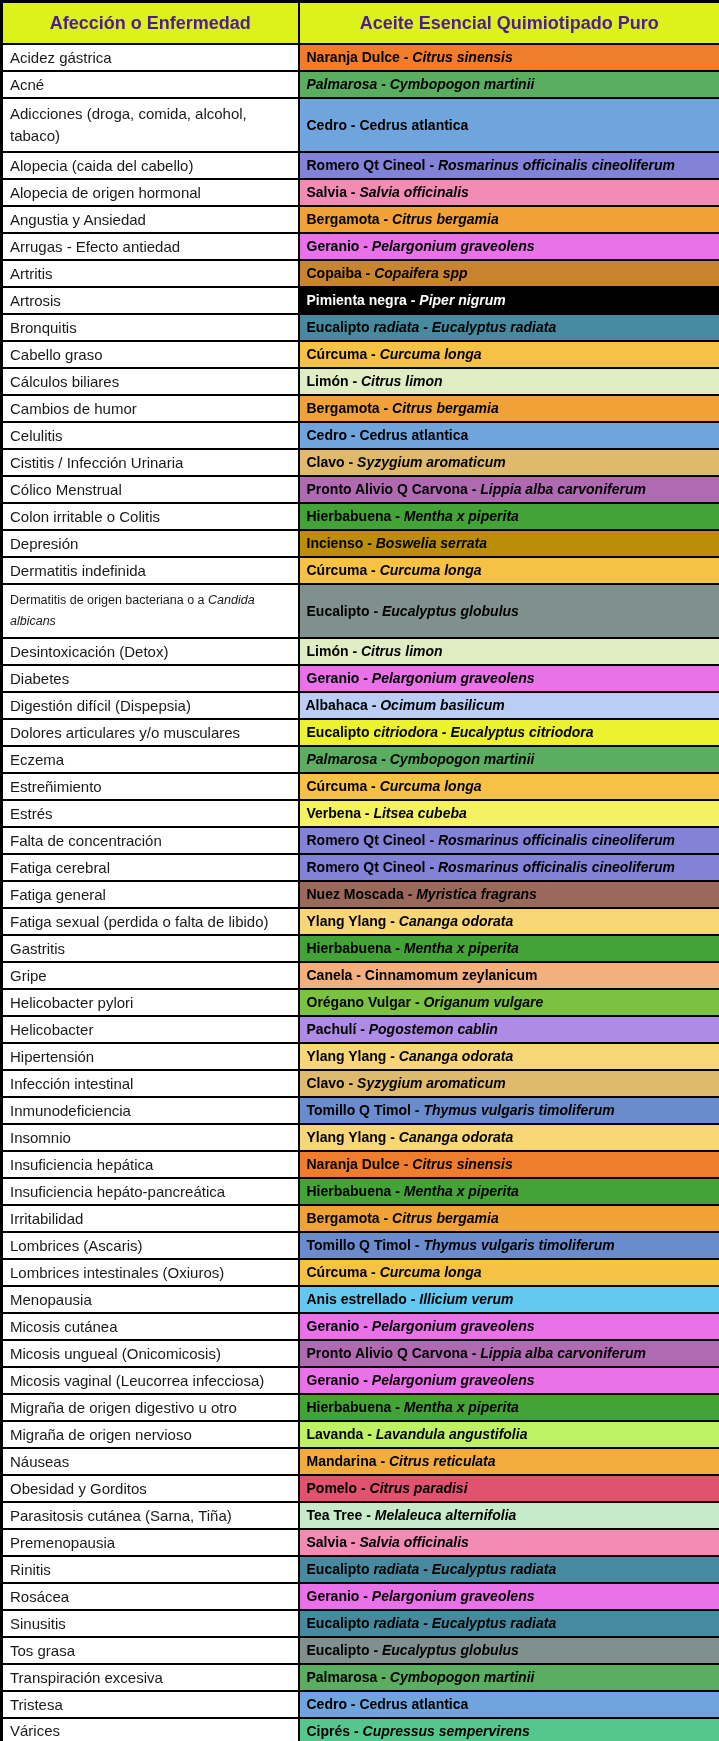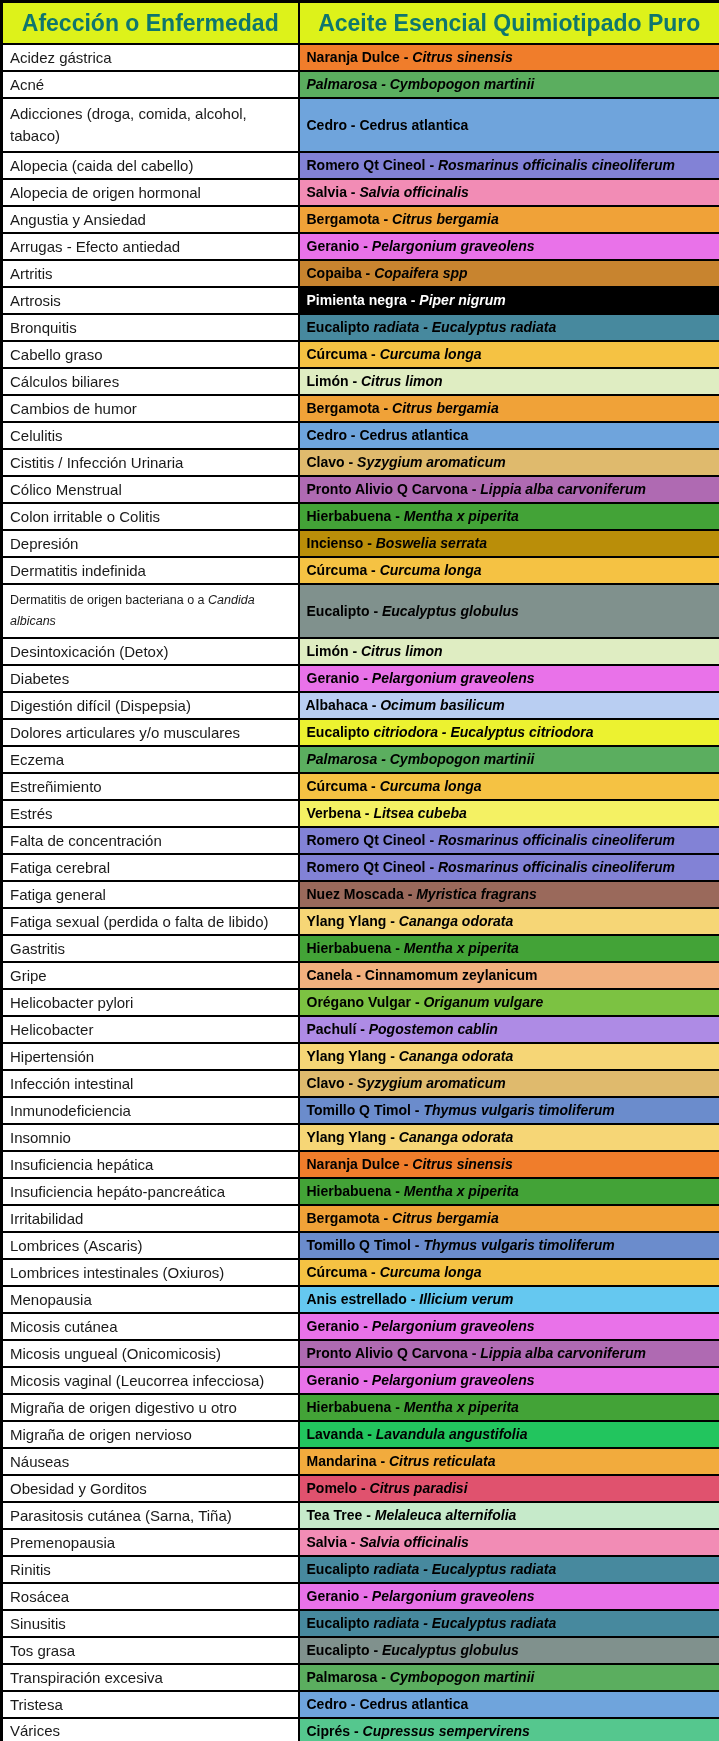--- a/index.html
+++ b/index.html
@@ -19,25 +19,25 @@
   table.oils, table.oils th, table.oils td {
     border: 2px solid #000000;
   }
   table.oils {
     border-width: 3px;
   }
   col.c-cond { width: 297px; }
   col.c-oil  { width: 422px; }
   th.head {
     height: 36px;
-    font-size: 23px;
+    font-size: 18px;
     font-weight: bold;
     text-align: center;
     vertical-align: middle;
-    color: #0f766e;
+    color: #4c1d95;
     padding: 2px 4px;
   }
   td.cond {
     background: #ffffff;
     color: #1a1a1a;
     font-size: 15px;
     font-weight: 400;
     text-align: left;
     vertical-align: middle;
     padding: 1px 4px 1px 7px;
@@ -268,21 +268,21 @@
         <tr class="r">
           <td class="cond"><span>Micosis vaginal (Leucorrea infecciosa)</span></td>
           <td class="oil" style="background: rgb(233, 114, 233);"><span>Geranio - </span><i>Pelargonium graveolens</i></td>
         </tr>
         <tr class="r">
           <td class="cond"><span>Migraña de origen digestivo u otro</span></td>
           <td class="oil" style="background: rgb(67, 163, 55);"><span>Hierbabuena - </span><i>Mentha x piperita</i></td>
         </tr>
         <tr class="r">
           <td class="cond"><span>Migraña de origen nervioso</span></td>
-          <td class="oil" style="background: #22c55e;"><span>Lavanda - </span><i>Lavandula angustifolia</i></td>
+          <td class="oil" style="background: #bef264;"><span>Lavanda - </span><i>Lavandula angustifolia</i></td>
         </tr>
         <tr class="r">
           <td class="cond"><span>Náuseas</span></td>
           <td class="oil" style="background: rgb(242, 171, 61); margin-top: 20px;"><span>Mandarina - </span><i>Citrus reticulata</i></td>
         </tr>
         <tr class="r">
           <td class="cond"><span>Obesidad y Gorditos</span></td>
           <td class="oil" style="background: rgb(224, 82, 110);"><span>Pomelo - </span><i>Citrus paradisi</i></td>
         </tr>
         <tr class="r">

